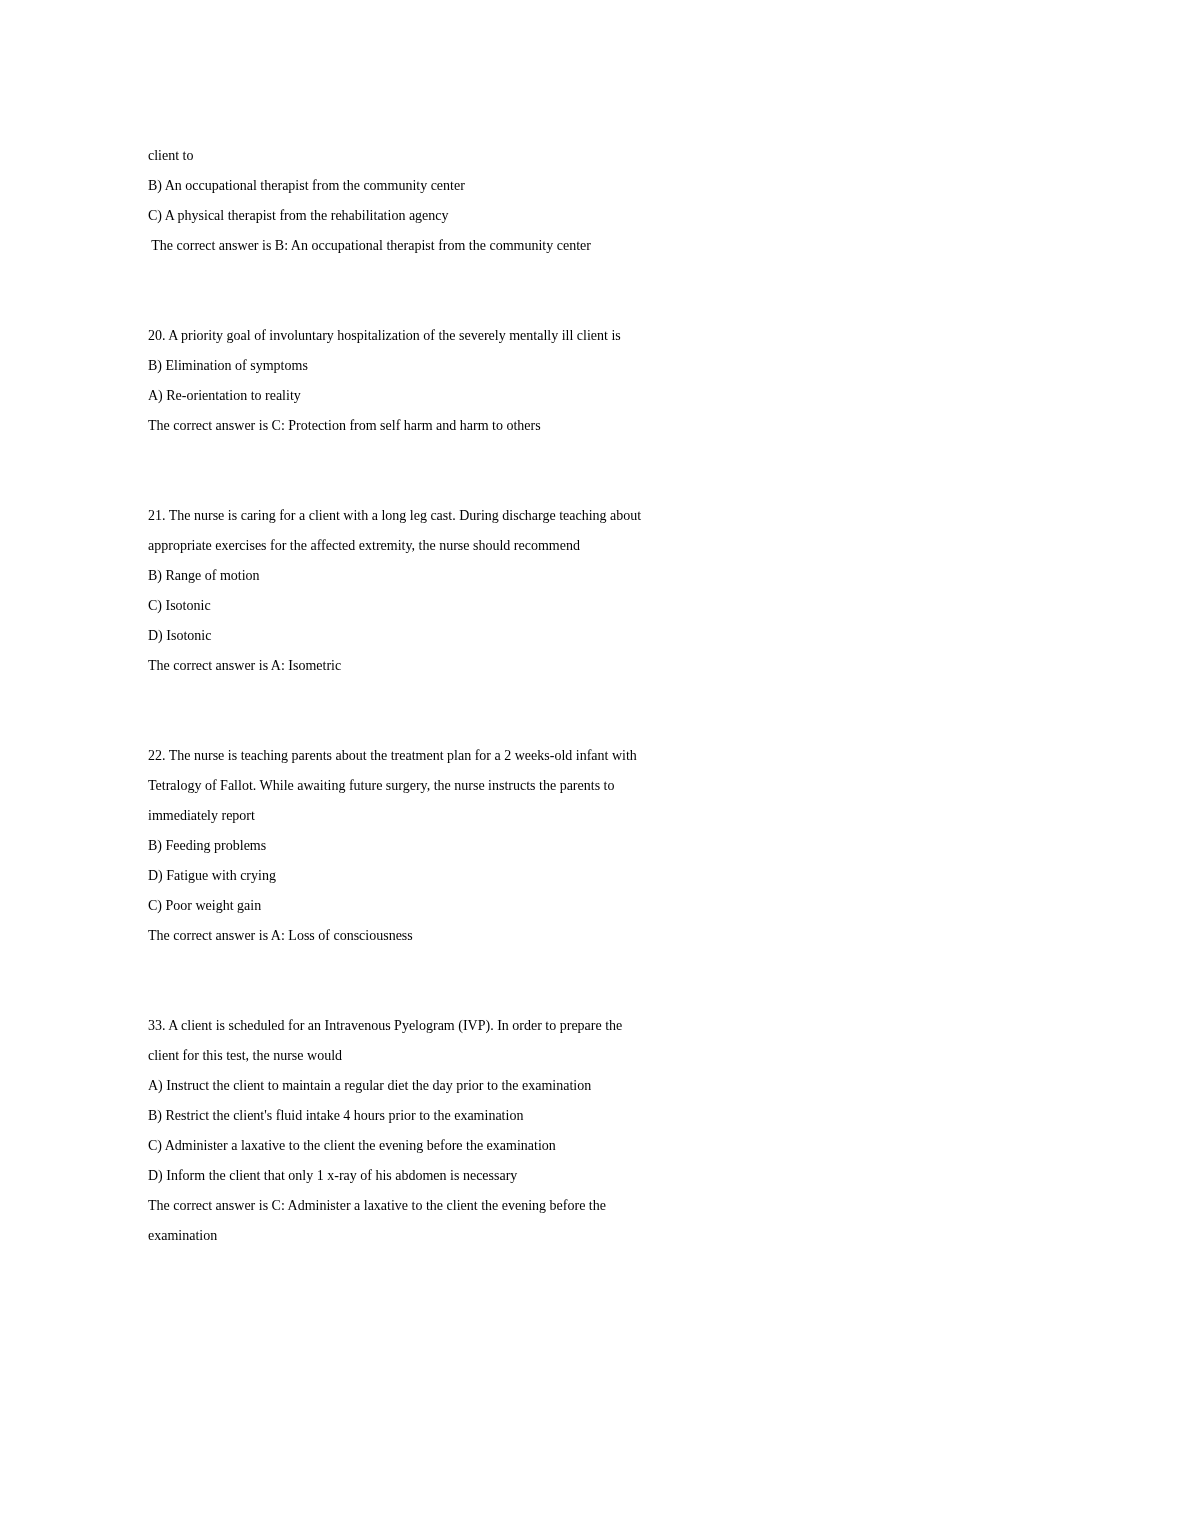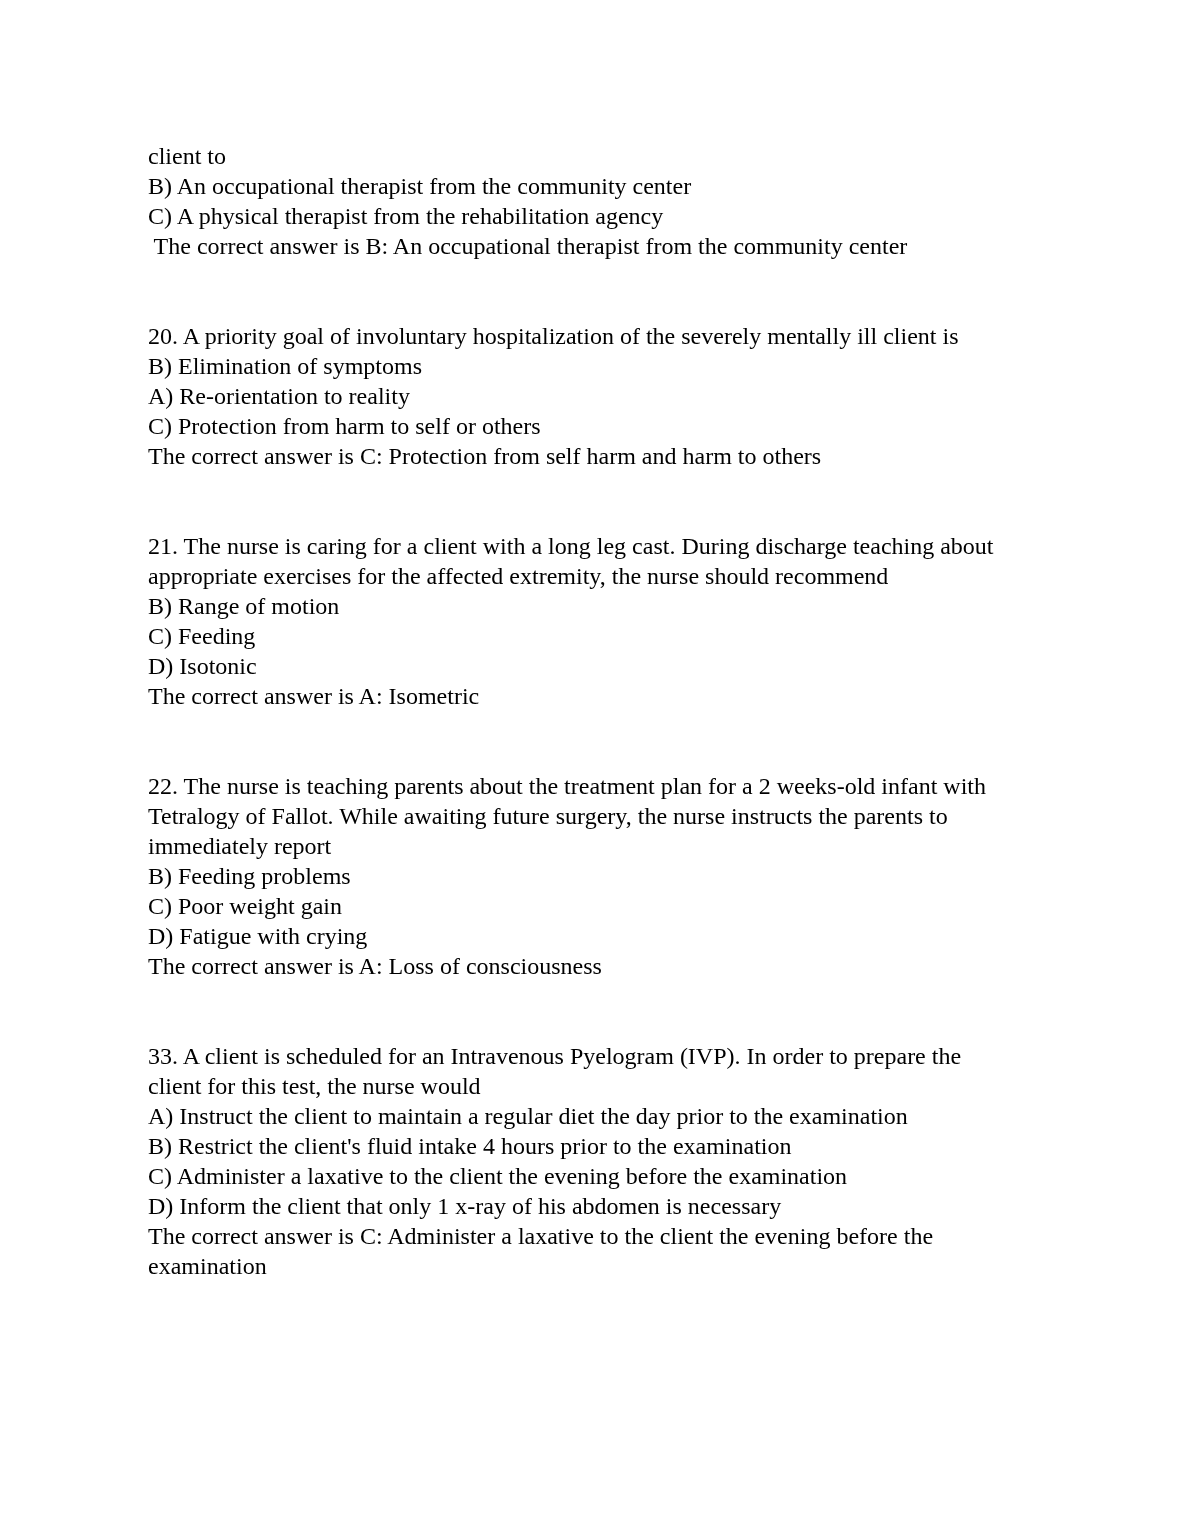--- a/index.html
+++ b/index.html
@@ -13,21 +13,21 @@
     position: relative;
     overflow: hidden;
   }
   .doc-page {
     position: absolute;
     left: 148px;
     top: 141px;
     width: 940px;
     color: #000000;
     font-family: "Liberation Serif", "DejaVu Serif", serif;
-    font-size: 24px;
+    font-size: 14px;
     line-height: 30px;
   }
   .question-block {
     margin: 0 0 60px 0;
   }
   .question-block:last-child {
     margin-bottom: 0;
   }
   .line {
     white-space: pre;       
@@ -43,40 +43,39 @@
     <div class="line">client to</div>
     <div class="line">B) An occupational therapist from the community center</div>
     <div class="line">C) A physical therapist from the rehabilitation agency</div>
     <div class="line"> The correct answer is B: An occupational therapist from the community center</div>
   </div>
 
   <div class="question-block">
     <div class="line">20. A priority goal of involuntary hospitalization of the severely mentally ill client is</div>
     <div class="line">B) Elimination of symptoms</div>
     <div class="line">A) Re-orientation to reality</div>
-    <div class="line">C) Protection from harm to self or others</div>
     <div class="line">The correct answer is C: Protection from self harm and harm to others</div>
   </div>
 
   <div class="question-block">
     <div class="line">21. The nurse is caring for a client with a long leg cast. During discharge teaching about</div>
     <div class="line">appropriate exercises for the affected extremity, the nurse should recommend</div>
     <div class="line">B) Range of motion</div>
-    <div class="line">C) Feeding</div>
+    <div class="line">C) Isotonic</div>
     <div class="line">D) Isotonic</div>
     <div class="line">The correct answer is A: Isometric</div>
   </div>
 
   <div class="question-block">
     <div class="line">22. The nurse is teaching parents about the treatment plan for a 2 weeks-old infant with</div>
     <div class="line">Tetralogy of Fallot. While awaiting future surgery, the nurse instructs the parents to</div>
     <div class="line">immediately report</div>
     <div class="line">B) Feeding problems</div>
+    <div class="line">D) Fatigue with crying</div>
     <div class="line">C) Poor weight gain</div>
-    <div class="line">D) Fatigue with crying</div>
     <div class="line">The correct answer is A: Loss of consciousness</div>
   </div>
 
   <div class="question-block">
     <div class="line">33. A client is scheduled for an Intravenous Pyelogram (IVP). In order to prepare the</div>
     <div class="line">client for this test, the nurse would</div>
     <div class="line">A) Instruct the client to maintain a regular diet the day prior to the examination</div>
     <div class="line">B) Restrict the client's fluid intake 4 hours prior to the examination</div>
     <div class="line">C) Administer a laxative to the client the evening before the examination</div>
     <div class="line">D) Inform the client that only 1 x-ray of his abdomen is necessary</div>

